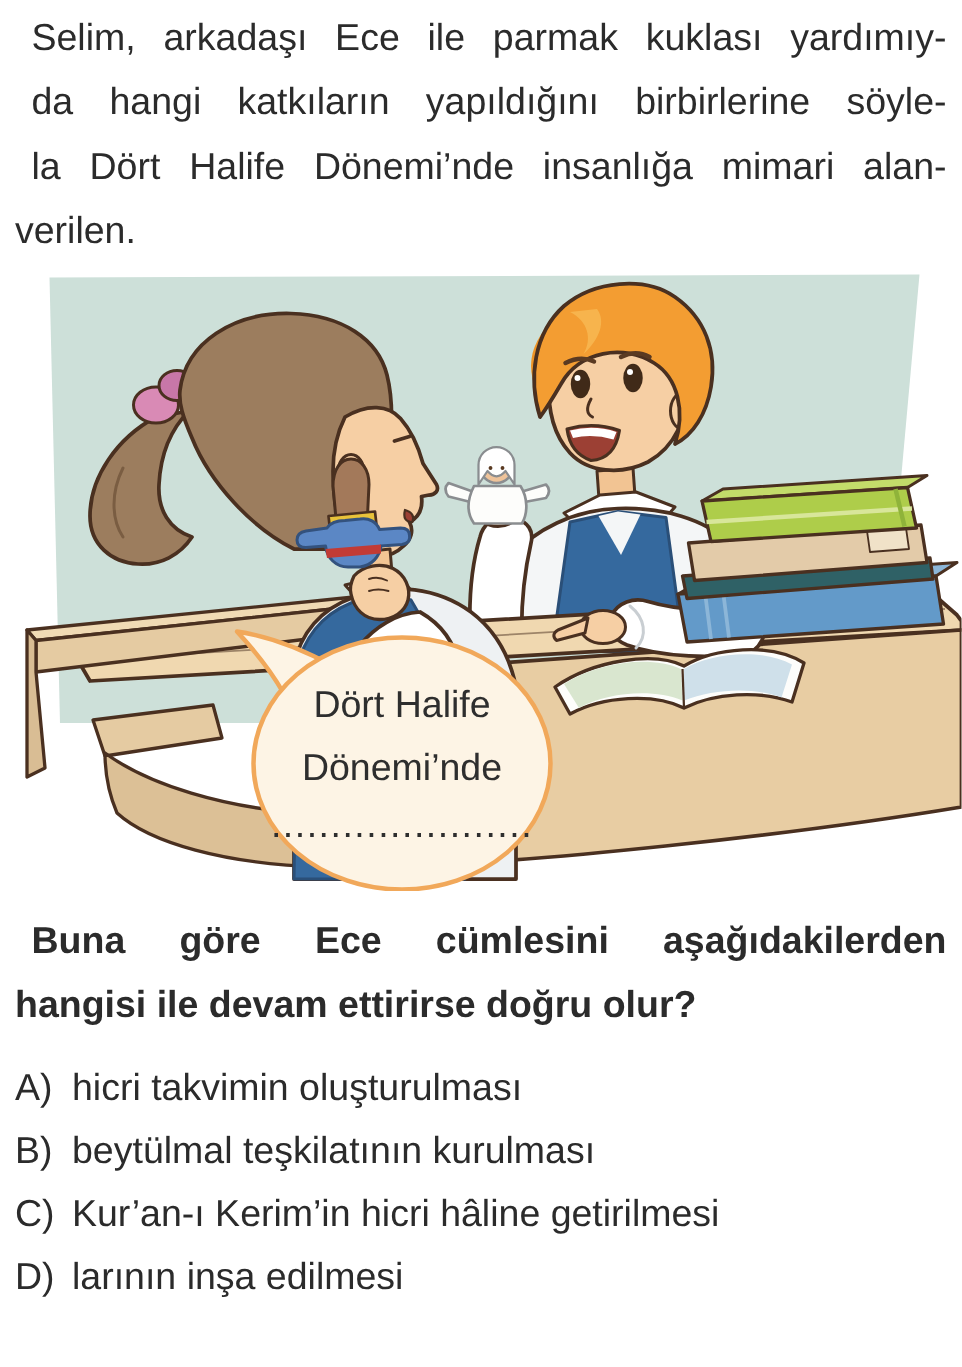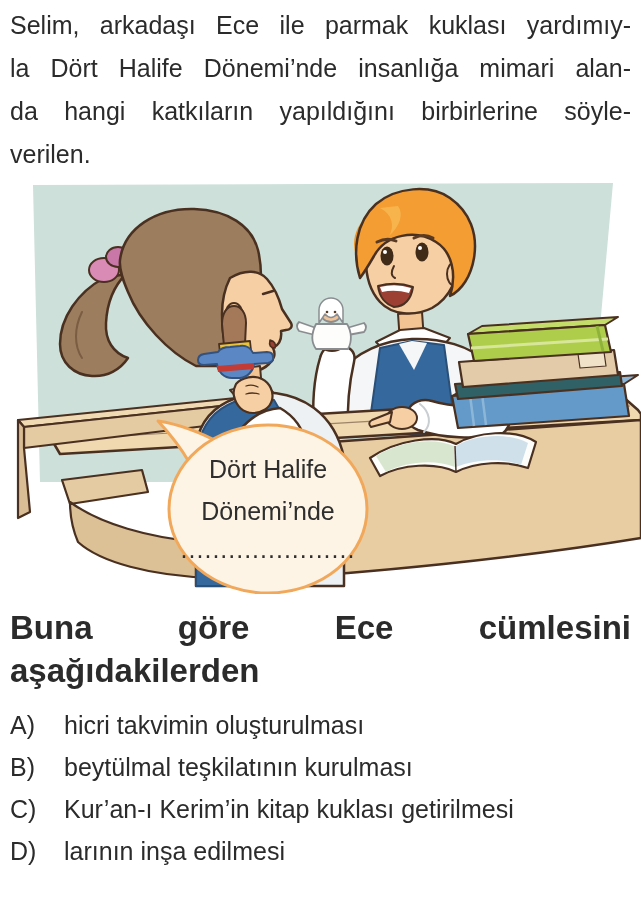--- a/index.html
+++ b/index.html
@@ -2,36 +2,36 @@
 <html><head>
 <meta charset="utf-8">
 <title>page</title>
 <style>
   html,body { margin:0; padding:0; }
   body {
     width:641px; height:911px; background:#ffffff; overflow:hidden;
     font-family:"Liberation Sans", sans-serif; color:#2b2b2b;
   }
   .intro { padding:4px 10px 0 10px; font-size:25px; line-height:43px; }
-  .jline { text-align:justify; text-align-last:justify; }
+  .jline { text-align:justify; text-align-last:justify;margin-left:11px; }
   .scene { display:block; margin-top:6px; }
-  .question { padding:0 10px; margin-top:12px; font-size:33px; line-height:43px; font-weight:bold; }
+  .question { padding:0 10px; margin-top:12px; font-size:25px; line-height:43px; font-weight:bold; }
   .options { padding:0 10px; margin-top:12px; font-size:25px; line-height:42px; }
   .opt { display:flex; align-items:flex-start; }
   .opt .letter { flex:none; width:38px; }
-  .opt .text { flex:1;margin-left:16px; }
+  .opt .text { flex:1; }
   svg text { font-family:"Liberation Sans", sans-serif; }
 </style>
 </head>
 <body>
 
 <div class="intro">
   <div class="jline">Selim, arkadaşı Ece ile parmak kuklası yardımıy-</div>
+  <div class="jline">da hangi katkıların yapıldığını birbirlerine söyle-</div>
   <div class="jline">la Dört Halife Dönemi’nde insanlığa mimari alan-</div>
-  <div class="jline">da hangi katkıların yapıldığını birbirlerine söyle-</div>
   <div>verilen.</div>
 </div>
 
 <svg class="scene" width="641" height="412" viewBox="0 0 641 412" xmlns="http://www.w3.org/2000/svg">
 
   <polygon points="33,3 613,1 586,300 40,300" fill="#cde0d9"></polygon>
 
   <g stroke="#4a3020" stroke-width="2.5" stroke-linejoin="round" stroke-linecap="round">
     <ellipse cx="410" cy="62" rx="56" ry="44" fill="#ef9426" stroke="none"></ellipse>
     <path d="M 398,132 L 422,130 L 424,158 L 400,160 Z" fill="#f2c493" stroke-width="2"></path>
@@ -159,34 +159,35 @@
     <path d="M 222,262 C 200,250 178,242 158,239 C 170,252 181,266 189,280 Z" fill="#fdf4e5" stroke="#f1a85a" stroke-width="3" stroke-linejoin="round"></path>
     <ellipse cx="268" cy="327" rx="99" ry="84" fill="#fdf4e5" stroke="#f1a85a" stroke-width="3"></ellipse>
     <text x="268" y="296" font-size="25" fill="#2e2e2e" text-anchor="middle">Dört Halife</text>
     <text x="268" y="338" font-size="25" fill="#2e2e2e" text-anchor="middle">Dönemi’nde</text>
     <text x="268" y="376" font-size="25" fill="#2e2e2e" text-anchor="middle" letter-spacing="1">......................</text>
   </g>
 </svg>
 
 <div class="question">
   <div class="jline">Buna göre Ece cümlesini aşağıdakilerden</div>
+  <div>hangisi ile devam ettirirse doğru olur?</div>
 </div>
 
 <div class="options">
   <div class="opt">
     <span class="letter">A)</span>
     <span class="text">hicri takvimin oluşturulması</span>
   </div>
   <div class="opt">
     <span class="letter">B)</span>
     <span class="text">beytülmal teşkilatının kurulması</span>
   </div>
   <div class="opt">
     <span class="letter">C)</span>
-    <span class="text">Kur’an-ı Kerim’in kitap kuklası getirilmesi</span>
+    <span class="text">Kur’an-ı Kerim’in hicri hâline getirilmesi</span>
   </div>
   <div class="opt">
     <span class="letter">D)</span>
     <span class="text">
       <div>larının inşa edilmesi</div>
     </span>
   </div>
 </div>
 
 </body></html>

